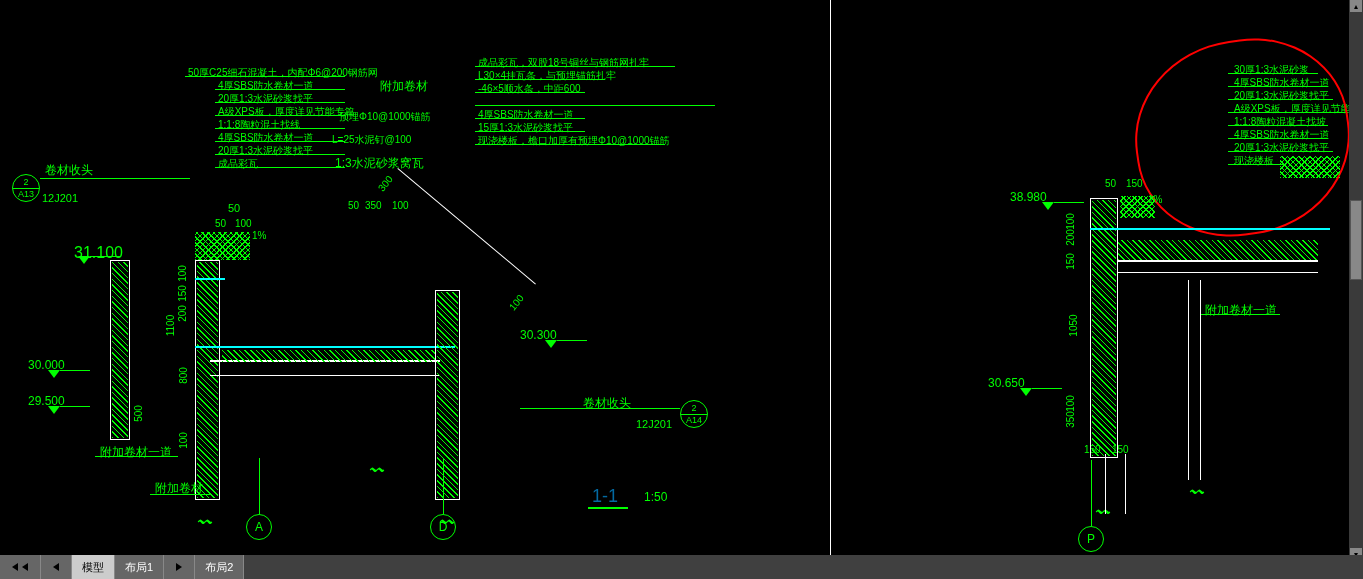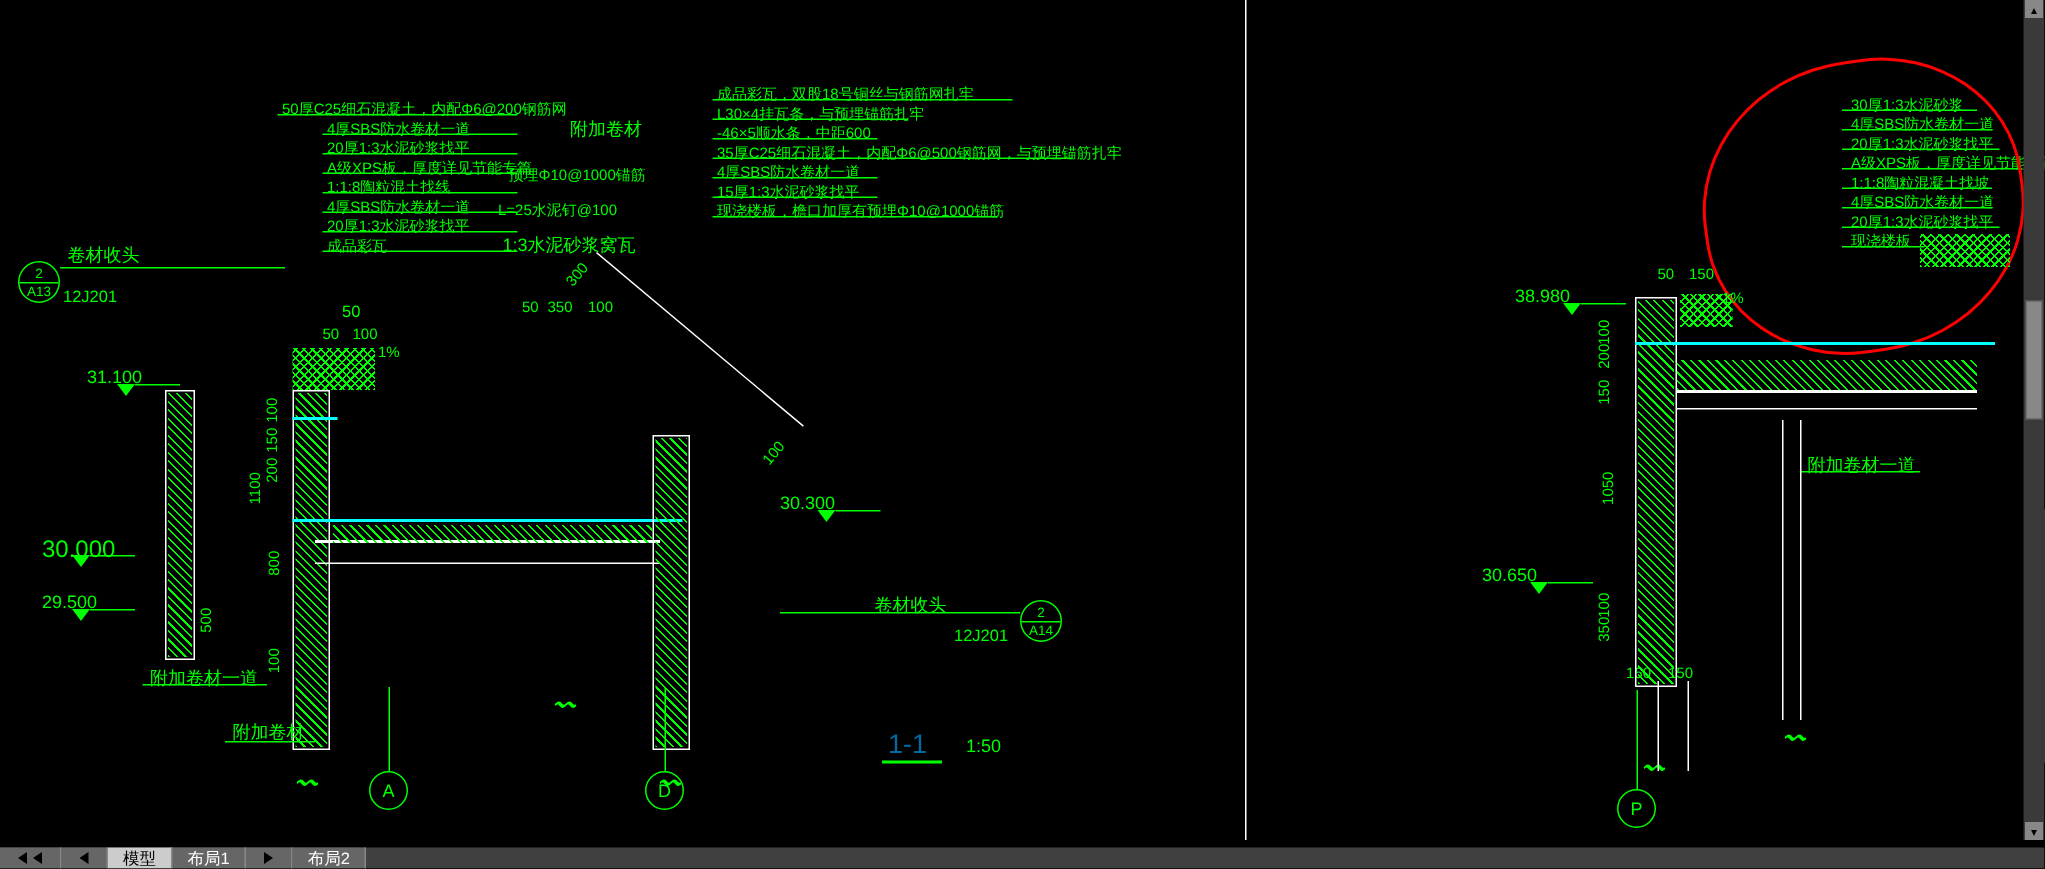--- a/index.html
+++ b/index.html
@@ -16,21 +16,21 @@
 .bubble{position:absolute;border:1px solid #0f0;border-radius:50%;display:flex;align-items:center;justify-content:center;color:#0f0;font-size:12px}
 .bubble2{position:absolute;border:1px solid #0f0;border-radius:50%;width:28px;height:28px}
 .bubble2 .top{position:absolute;top:2px;left:0;right:0;text-align:center;font-size:9px}
 .bubble2 .bot{position:absolute;bottom:2px;left:0;right:0;text-align:center;font-size:9px}
 .bubble2 .mid{position:absolute;top:50%;left:0;right:0;height:1px;background:#0f0}
 .hatch{position:absolute;background:repeating-linear-gradient(45deg,#0f0 0,#0f0 1px,transparent 1px,transparent 4px)}
 .xhatch{position:absolute;background:repeating-linear-gradient(45deg,#0f0 0,#0f0 1px,transparent 1px,transparent 4px),repeating-linear-gradient(-45deg,#0f0 0,#0f0 1px,transparent 1px,transparent 4px)}
 .wall{position:absolute;border:1px solid #fff}
 .elev-mark{position:absolute;width:0;height:0;border-left:6px solid transparent;border-right:6px solid transparent;border-top:8px solid #0f0}
 .elev-mark::after{content:'';position:absolute;top:-8px;left:6px;width:30px;height:1px;background:#0f0}
-.tabs{position:absolute;bottom:0;left:0;right:0;height:14px;background:#404040;display:flex;font-size:11px}
+.tabs{position:absolute;bottom:0;left:0;right:0;height:24px;background:#404040;display:flex;font-size:11px}
 .tab{background:#666;color:#fff;padding:2px 10px;border-right:1px solid #888;display:flex;align-items:center}
 .tab.active{background:#ccc;color:#000}
 .triangle-r{display:inline-block;width:0;height:0;border-left:6px solid #000;border-top:4px solid transparent;border-bottom:4px solid transparent;margin:0 2px}
 .scrollbar{position:absolute;top:0;right:0;width:14px;height:560px;background:#3a3a3a}
 .scroll-thumb{position:absolute;top:200px;left:1px;width:12px;height:80px;background:#888;border:1px solid #555}
 .scroll-btn{position:absolute;left:1px;width:12px;height:12px;background:#888;display:flex;align-items:center;justify-content:center;font-size:8px;color:#000}
 .divider-v{position:absolute;top:0;width:1px;height:560px;background:#fff}
 .break{position:absolute;color:#0f0;font-size:14px}
 </style>
 </head>
@@ -58,21 +58,20 @@
   <div class="leader" style="top:66px;left:475px;width:200px"></div>
   <div class="leader" style="top:79px;left:475px;width:130px"></div>
   <div class="leader" style="top:92px;left:475px;width:110px"></div>
   <div class="leader" style="top:105px;left:475px;width:240px"></div>
   <div class="leader" style="top:118px;left:475px;width:110px"></div>
   <div class="leader" style="top:131px;left:475px;width:110px"></div>
   <div class="leader" style="top:144px;left:475px;width:190px"></div>
   <div class="txt" style="top:56px;left:478px">成品彩瓦，双股18号铜丝与钢筋网扎牢</div>
   <div class="txt" style="top:69px;left:478px">L30×4挂瓦条，与预埋锚筋扎牢</div>
   <div class="txt" style="top:82px;left:478px">-46×5顺水条，中距600</div>
-  <div class="txt" style="top:95px;left:478px">35厚C25细石混凝土，内配Φ6@500钢筋网，与预埋锚筋扎牢</div>
   <div class="txt" style="top:108px;left:478px">4厚SBS防水卷材一道</div>
   <div class="txt" style="top:121px;left:478px">15厚1:3水泥砂浆找平</div>
   <div class="txt" style="top:134px;left:478px">现浇楼板，檐口加厚有预埋Φ10@1000锚筋</div>
 
   <div class="txt" style="top:78px;left:380px;font-size:12px">附加卷材</div>
   <div class="txt" style="top:110px;left:339px">预埋Φ10@1000锚筋</div>
   <div class="txt" style="top:133px;left:332px">L=25水泥钉@100</div>
   <div class="txt" style="top:155px;left:335px;font-size:12px">1:3水泥砂浆窝瓦</div>
 
   <div class="txt" style="top:162px;left:45px;font-size:12px">卷材收头</div>
@@ -87,23 +86,23 @@
   <div class="txt" style="top:395px;left:583px;font-size:12px">卷材收头</div>
   <div class="bubble2" style="top:400px;left:680px">
     <div class="top">2</div>
     <div class="mid"></div>
     <div class="bot">A14</div>
   </div>
   <div class="txt" style="top:418px;left:636px;font-size:11px">12J201</div>
   <div class="leader" style="top:408px;left:520px;width:160px"></div>
 
   <div class="elev-mark" style="top:256px;left:78px"></div>
-  <div class="txt" style="top:244px;left:58px;font-size:12px">31.100</div>
+  <div class="txt" style="top:244px;left:74px;font-size:16px">31.100</div>
   <div class="elev-mark" style="top:370px;left:48px"></div>
-  <div class="txt" style="top:358px;left:28px;font-size:16px">30.000</div>
+  <div class="txt" style="top:358px;left:28px;font-size:12px">30.000</div>
   <div class="elev-mark" style="top:406px;left:48px"></div>
   <div class="txt" style="top:394px;left:28px;font-size:12px">29.500</div>
   <div class="elev-mark" style="top:340px;left:545px"></div>
   <div class="txt" style="top:328px;left:520px;font-size:12px">30.300</div>
 
   <div class="txt" style="top:202px;left:228px;font-size:11px">50</div>
   <div class="txt" style="top:218px;left:215px;font-size:10px">50</div>
   <div class="txt" style="top:218px;left:235px;font-size:10px">100</div>
   <div class="txt" style="top:230px;left:252px;font-size:10px">1%</div>
   <div class="txt" style="top:200px;left:348px;font-size:10px">50</div>

